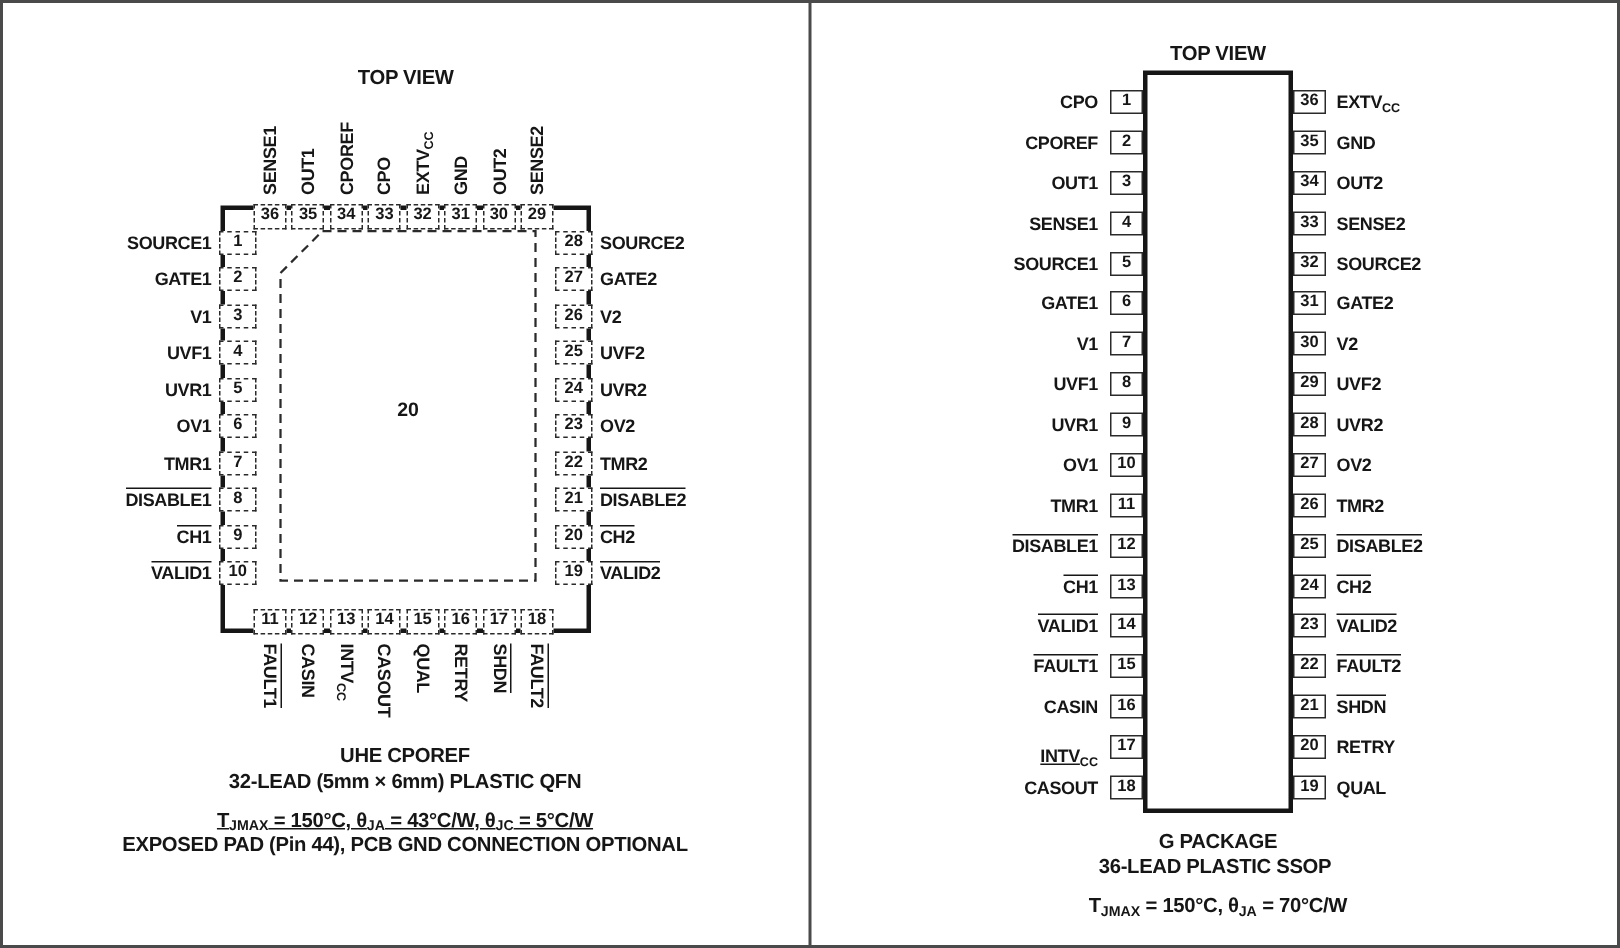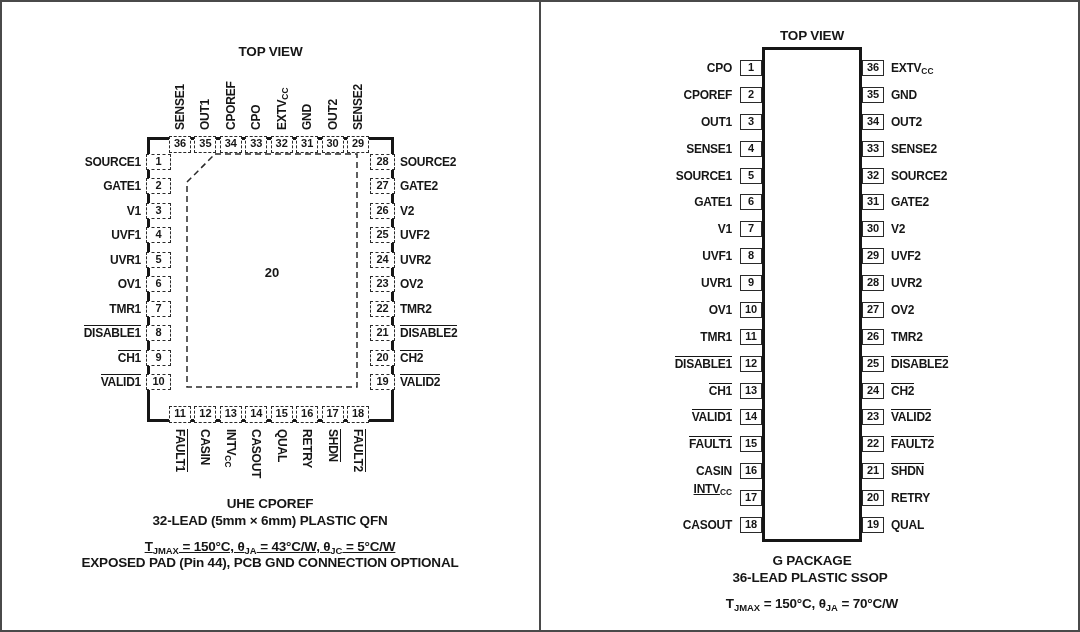--- a/index.html
+++ b/index.html
@@ -162,21 +162,21 @@
       <div class="plab hlab-r" style="left: 580px; top: 353.68px; width: 150px;"><span class="ov">DISABLE1</span></div>
       <div class="pbox solid" style="left: 738px; top: 380.56px; width: 22px; height: 16px;">13</div>
       <div class="plab hlab-r" style="left: 580px; top: 380.56px; width: 150px;"><span class="ov">CH1</span></div>
       <div class="pbox solid" style="left: 738px; top: 407.44px; width: 22px; height: 16px;">14</div>
       <div class="plab hlab-r" style="left: 580px; top: 407.44px; width: 150px;"><span class="ov">VALID1</span></div>
       <div class="pbox solid" style="left: 738px; top: 434.32px; width: 22px; height: 16px;">15</div>
       <div class="plab hlab-r" style="left: 580px; top: 434.32px; width: 150px;"><span class="ov">FAULT1</span></div>
       <div class="pbox solid" style="left: 738px; top: 461.2px; width: 22px; height: 16px;">16</div>
       <div class="plab hlab-r" style="left: 580px; top: 461.2px; width: 150px;"><span>CASIN</span></div>
       <div class="pbox solid" style="left: 738px; top: 488.08px; width: 22px; height: 16px;">17</div>
-      <div class="plab hlab-r" style="left: 580px; top: 479px; width: 150px; text-decoration: underline;"><span>INTV<sub>CC</sub></span></div>
+      <div class="plab hlab-r" style="left: 580px; top: 494px; width: 150px; text-decoration: underline;"><span>INTV<sub>CC</sub></span></div>
       <div class="pbox solid" style="left: 738px; top: 514.96px; width: 22px; height: 16px;">18</div>
       <div class="plab hlab-r" style="left: 580px; top: 514.96px; width: 150px;"><span>CASOUT</span></div>
       <div class="pbox solid" style="left: 860px; top: 58px; width: 22px; height: 16px;">36</div>
       <div class="plab hlab-l" style="left: 889px; top: 58px; width: 150px;"><span>EXTV<sub>CC</sub></span></div>
       <div class="pbox solid" style="left: 860px; top: 84.88px; width: 22px; height: 16px;">35</div>
       <div class="plab hlab-l" style="left: 889px; top: 84.88px; width: 150px;"><span>GND</span></div>
       <div class="pbox solid" style="left: 860px; top: 111.76px; width: 22px; height: 16px;">34</div>
       <div class="plab hlab-l" style="left: 889px; top: 111.76px; width: 150px;"><span>OUT2</span></div>
       <div class="pbox solid" style="left: 860px; top: 138.64px; width: 22px; height: 16px;">33</div>
       <div class="plab hlab-l" style="left: 889px; top: 138.64px; width: 150px;"><span>SENSE2</span></div>

